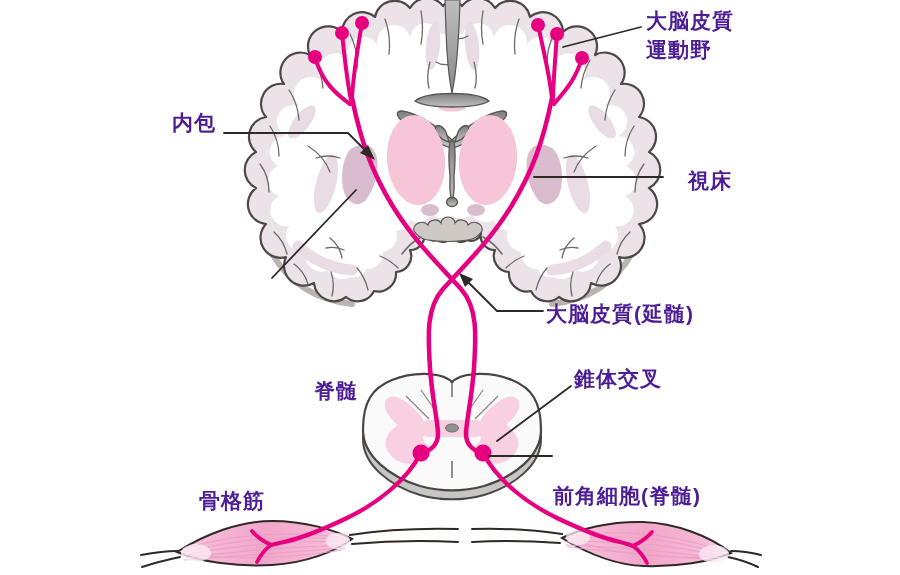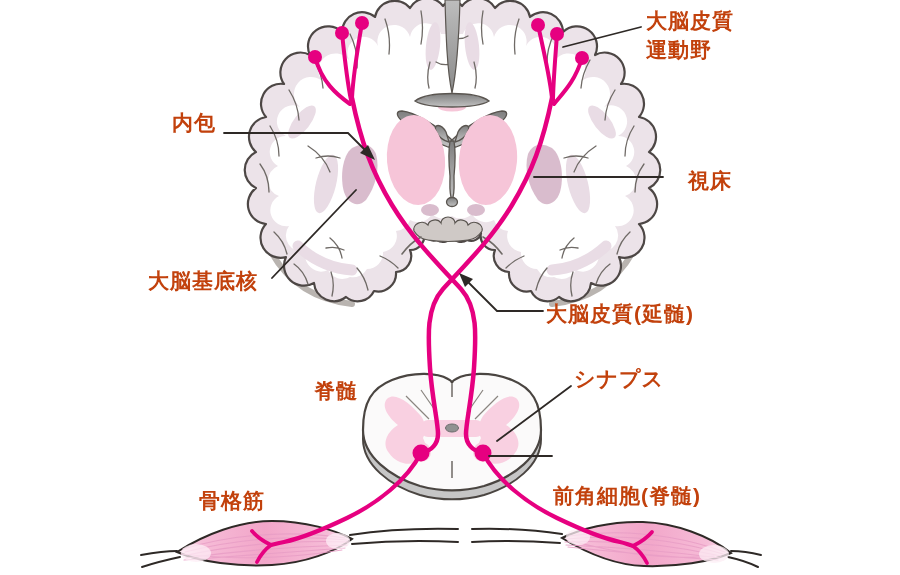--- a/index.html
+++ b/index.html
@@ -1,19 +1,19 @@
 <!DOCTYPE html>
 <html><head>
 <meta charset="utf-8">
 <style>
   html,body{margin:0;padding:0;background:#ffffff;}
   .stage{position:relative;width:900px;height:575px;background:#ffffff;overflow:hidden;
          font-family:"Liberation Sans","DejaVu Sans",sans-serif;}
   .stage svg{position:absolute;left:0;top:0;}
-  .lbl{position:absolute;color:#c2410c;font-weight:700;font-size:21px;
+  .lbl{position:absolute;color:#4c1d95;font-weight:700;font-size:21px;
        letter-spacing:1px;white-space:nowrap;line-height:29px;}
 </style>
 </head>
 <body>
 
 <div class="stage">
 <svg width="900" height="575" viewBox="0 0 900 575">
   <defs>
     <linearGradient id="muscleGrad" x1="0" y1="0" x2="1" y2="0">
       <stop offset="0" stop-color="#fceaf3"></stop>
@@ -199,19 +199,18 @@
     <polygon points="459,273 473,279 465,287"></polygon>
   </g>
 </svg>
 
 <div class="lbl" style="left:646px;top:6px;">
   <div>大脳皮質</div>
   <div>運動野</div>
 </div>
 <div class="lbl" style="left:172px;top:108px;">内包</div>
 <div class="lbl" style="left:667px;top:166px;margin-left:21px;">視床</div>
-<div class="lbl" style="left:148px;top:266px;">大脳基底核</div>
 <div class="lbl" style="left:546px;top:299px;">大脳皮質(延髄)</div>
 <div class="lbl" style="left:314px;top:376px;">脊髄</div>
-<div class="lbl" style="left:574px;top:364px;">シナプス</div>
+<div class="lbl" style="left:574px;top:364px;">錐体交叉</div>
 <div class="lbl" style="left:553px;top:441px;margin-top:40px;">前角細胞(脊髄)</div>
 <div class="lbl" style="left:199px;top:486px;">骨格筋</div>
 </div>
 
 </body></html>

